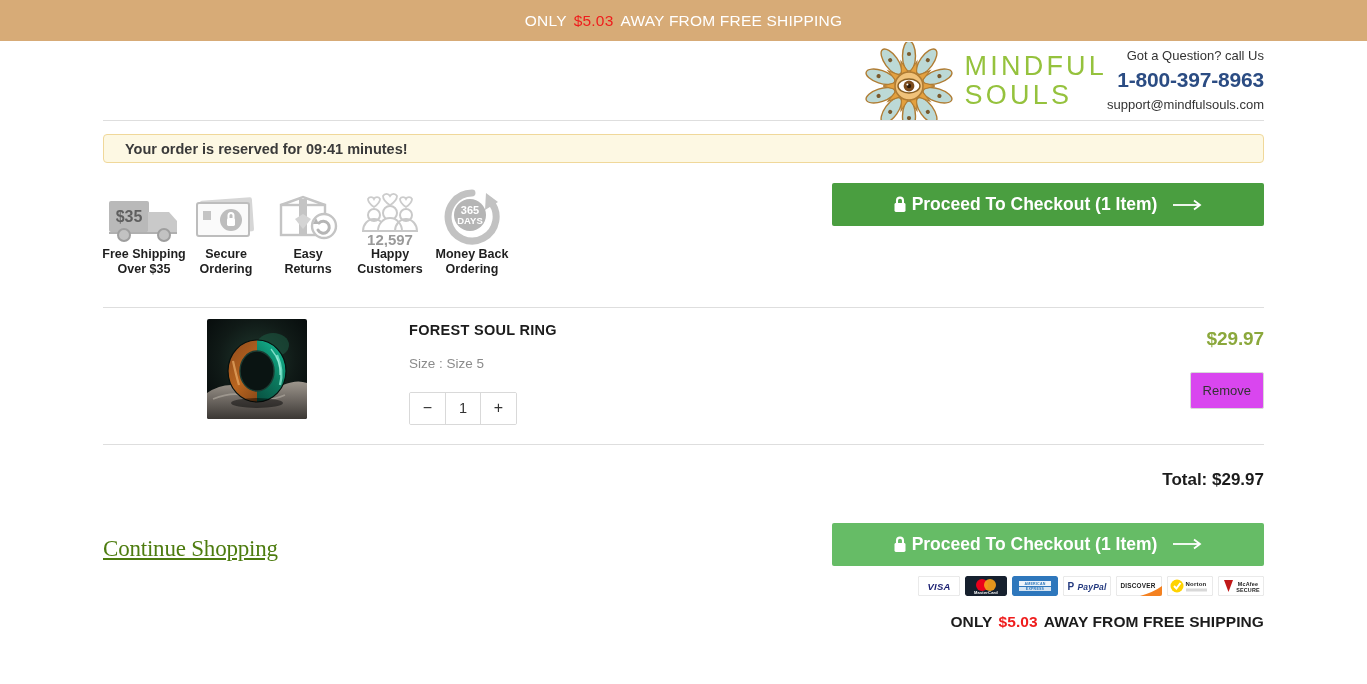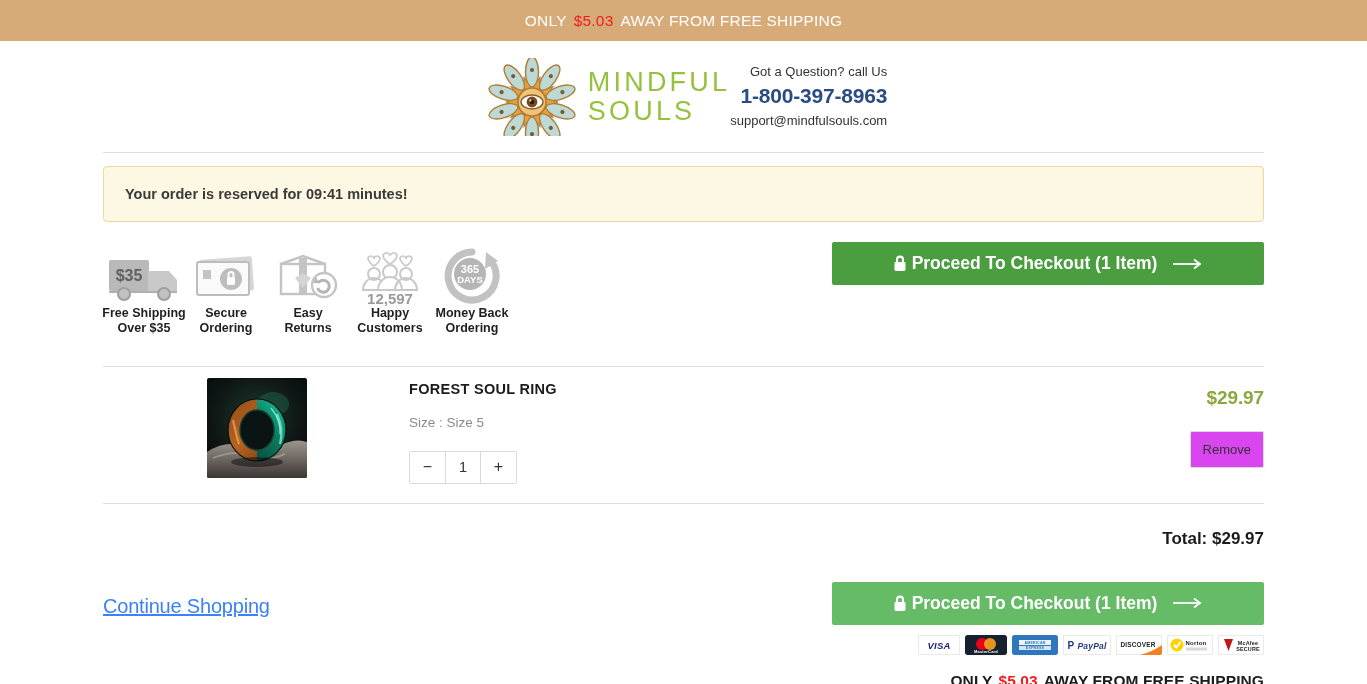--- a/index.html
+++ b/index.html
@@ -24,24 +24,24 @@
     letter-spacing: 0.2px;
   }
   .promo-bar .amount { color: #ef1d1d; margin: 0 7px; }
   .promo-bar .pre { margin-right: 0px; }
 
   
   .page { width: 1367px; padding: 0 103px; }
 
   
   .header {
-    height: 112px;
-    display: flex;
-    align-items: center;
-    justify-content: center;
+    height: 80px;
+    display: flex;
+    align-items: center;
+    justify-content: flex-end;
     border-bottom: 1px solid #dedede;
   }
   .logo-wrap { display: flex; align-items: center; gap: 4px; }
   .logo-mark { width: 104px; height: 78px; flex: none; }
   .logo-text {
     display: flex;
     flex-direction: column;
     line-height: 1.06;
     color: #95c23d;
     font-size: 27px;
@@ -57,21 +57,21 @@
     letter-spacing: -0.2px;
     margin: 3px 0 3px;
     display: block;
     text-decoration: none;
   }
   .contact .email { font-size: 13px; color: #333; }
 
   
   .alert {
     margin-top: 13px;
-    height: 56px;
+    height: 29px;
     background: #fdf8e3;
     border: 1px solid #f0d89a;
     border-radius: 4px;
     display: flex;
     align-items: center;
     padding-left: 21px;
     font-size: 14.5px;
     font-weight: 700;
     color: #3a3a3a;
   }
@@ -204,28 +204,29 @@
   .totals { text-align: right; padding-top: 25px; }
   .total-line { font-size: 17px; font-weight: 700; color: #1c1c1c; }
 
   .footer-row {
     display: flex;
     justify-content: space-between;
     align-items: flex-start;
     margin-top: 33px;
   }
   .continue {
-    font-size: 20px;
-    color: #3b82f6;
+    font-size: 23px;
+    color: #4d7c0f;
     text-decoration: underline;
     font-weight: 400;
     letter-spacing: -0.2px;
     cursor: pointer;
     padding-top: 13px;
     display: inline-block;
+    font-family: Liberation Serif, serif;
   }
   .right-col { display: flex; flex-direction: column; align-items: flex-end; }
   .pay-row {
     display: flex;
     gap: 5px;
     margin-top: 10px;
     align-items: center;
   }
   .pay {
     height: 20px;

